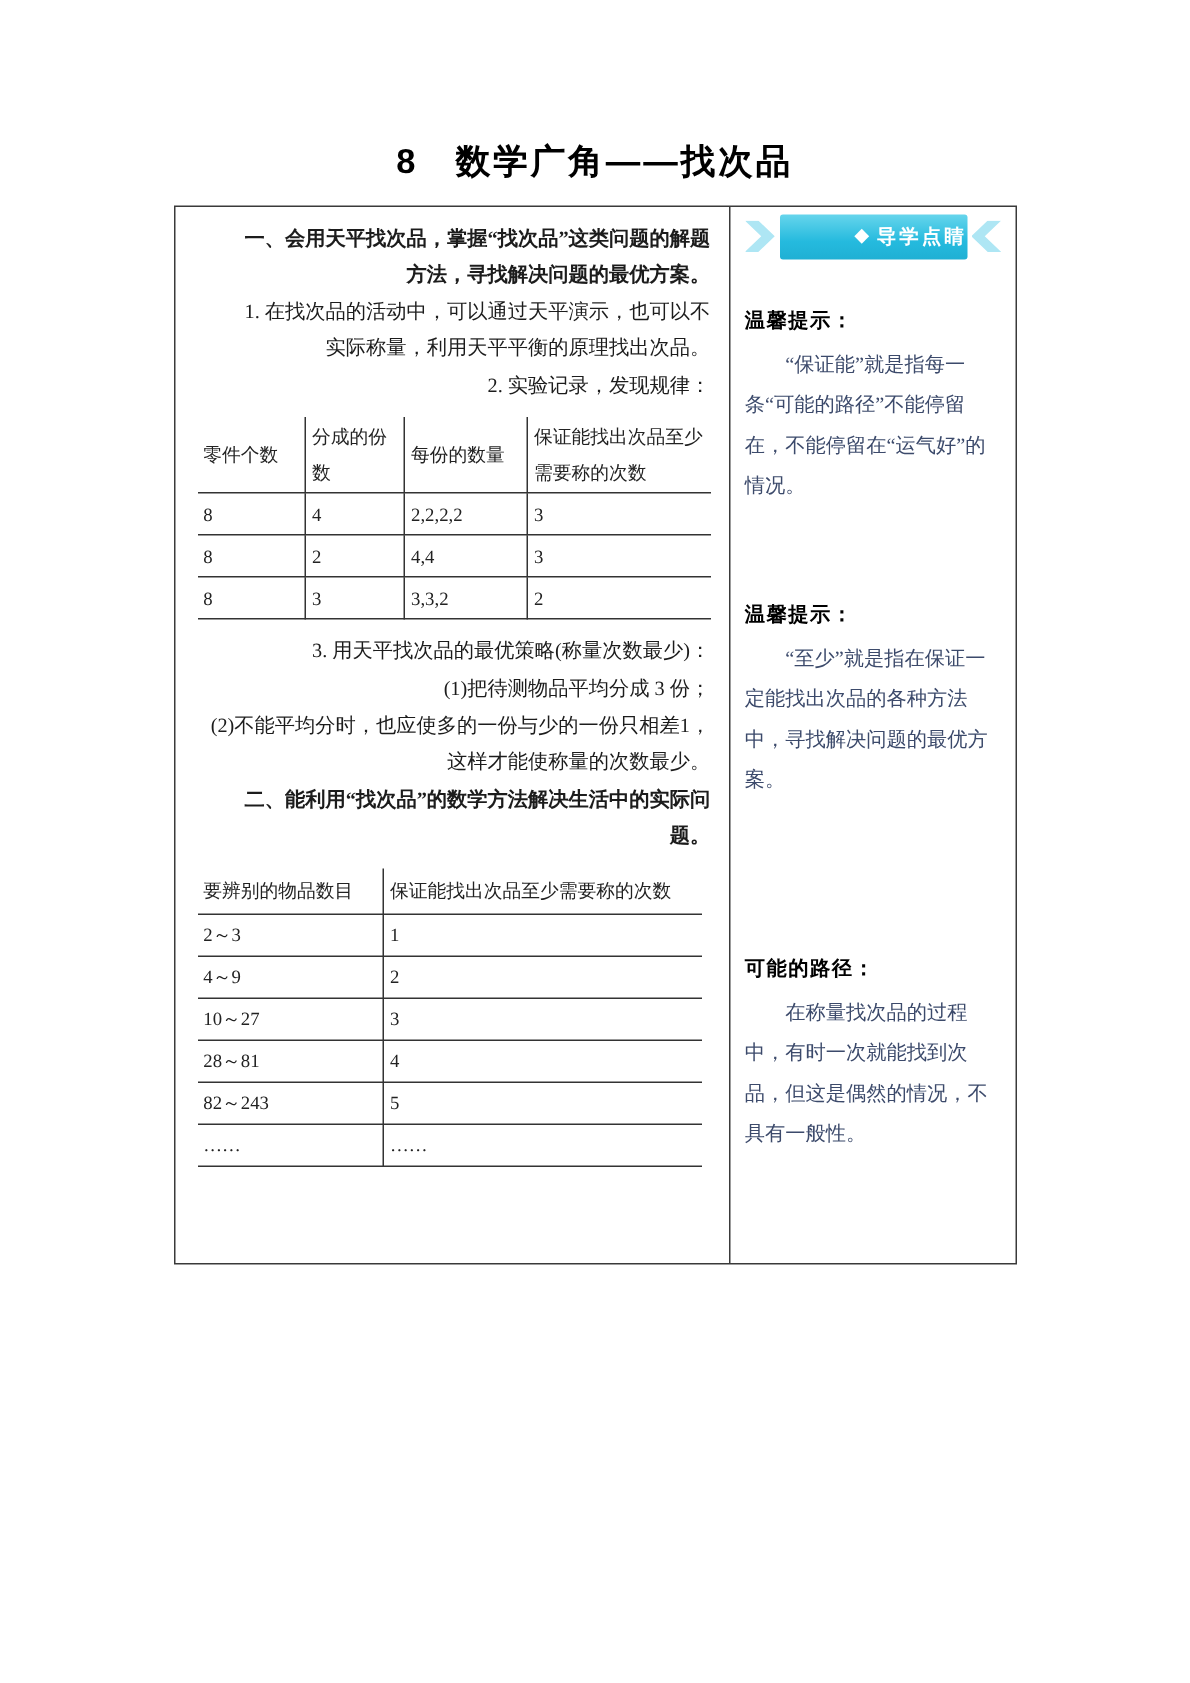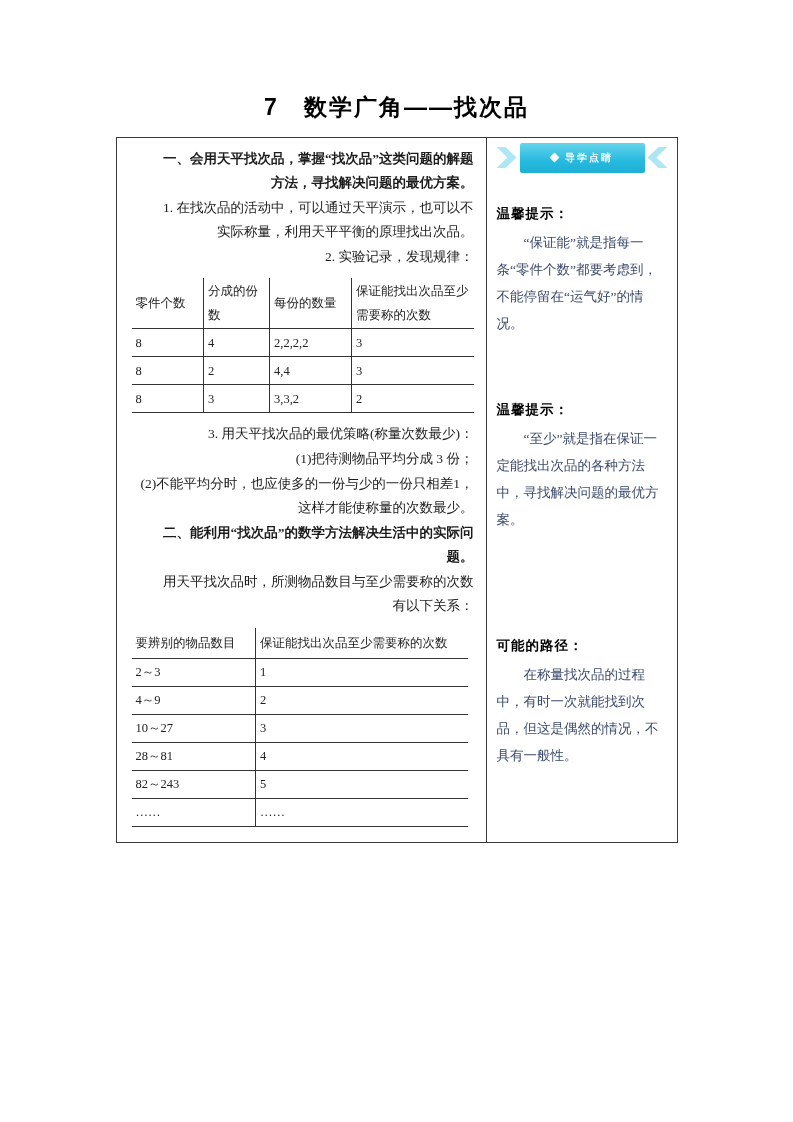--- a/index.html
+++ b/index.html
@@ -71,23 +71,23 @@
     width:20px; height:21px;
     background:#aee6f4;
     flex:none;
   }
   .banner-end.left  { clip-path:polygon(0 0, 45% 0, 100% 50%, 45% 100%, 0 100%, 55% 50%); }
   .banner-end.right { clip-path:polygon(55% 0, 100% 0, 45% 50%, 100% 100%, 55% 100%, 0 50%); }
   .banner-center {
     flex:1; height:30px; margin:0 3px;
     background:linear-gradient(180deg,#66d5ec 0%, #25bade 60%, #1fb0d4 100%);
     border-radius:2px;
-    color:#fff; font-weight:bold; font-size:10px;
+    color:#fff; font-weight:bold; font-size:13px;
     font-family:"Liberation Sans", sans-serif;
-    display:flex; align-items:center; justify-content:center; gap:7px;
+    display:flex; align-items:center; justify-content:flex-end; gap:7px;
     letter-spacing:2px;
   }
   .diamond { width:7px; height:7px; background:#fff; transform:rotate(45deg); flex:none; }
 
   .tip { margin-top:34px; }
   .tip.second { margin-top:64px; }
   .tip.third  { margin-top:104px; }
   .tip-label {
     color:#000000;
     font-size:13.5px;
@@ -99,21 +99,21 @@
     color:#3c4a6b;
     font-size:13.5px;
     line-height:27px;
   }
 </style>
 </head>
 <body>
 
 <div class="page">
 
-  <h1 class="title">7　数学广角——找次品</h1>
+  <h1 class="title">8　数学广角——找次品</h1>
 
   <div class="content-box">
 
     <div class="main">
 
       <p class="bold indent">一、会用天平找次品，掌握“找次品”这类问题的解题方法，寻找解决问题的最优方案。</p>
       <p class="indent">1. 在找次品的活动中，可以通过天平演示，也可以不实际称量，利用天平平衡的原理找出次品。</p>
       <p class="indent">2. 实验记录，发现规律：</p>
 
       <table class="t1">
@@ -145,21 +145,20 @@
             <td>2</td>
           </tr>
         </tbody>
       </table>
 
       <p class="indent">3. 用天平找次品的最优策略(称量次数最少)：</p>
       <p>(1)把待测物品平均分成 3 份；</p>
       <p>(2)不能平均分时，也应使多的一份与少的一份只相差1，这样才能使称量的次数最少。</p>
 
       <p class="bold indent">二、能利用“找次品”的数学方法解决生活中的实际问题。</p>
-      <p class="indent">用天平找次品时，所测物品数目与至少需要称的次数有以下关系：</p>
 
       <table class="t2">
         <thead>
           <tr>
             <th class="c1">要辨别的物品数目</th>
             <th class="c2">保证能找出次品至少需要称的次数</th>
           </tr>
         </thead>
         <tbody>
           <tr>
@@ -197,21 +196,21 @@
         <span class="banner-end left"></span>
         <span class="banner-center">
           <span class="diamond"></span>
           <span>导学点睛</span>
         </span>
         <span class="banner-end right"></span>
       </div>
 
       <div class="tip first">
         <p class="tip-label">温馨提示：</p>
-        <p class="tip-text indent">“保证能”就是指每一条“零件个数”都要考虑到，不能停留在“运气好”的情况。</p>
+        <p class="tip-text indent">“保证能”就是指每一条“可能的路径”不能停留在，不能停留在“运气好”的情况。</p>
       </div>
 
       <div class="tip second">
         <p class="tip-label">温馨提示：</p>
         <p class="tip-text indent">“至少”就是指在保证一定能找出次品的各种方法中，寻找解决问题的最优方案。</p>
       </div>
 
       <div class="tip third">
         <p class="tip-label">可能的路径：</p>
         <p class="tip-text indent">在称量找次品的过程中，有时一次就能找到次品，但这是偶然的情况，不具有一般性。</p>

